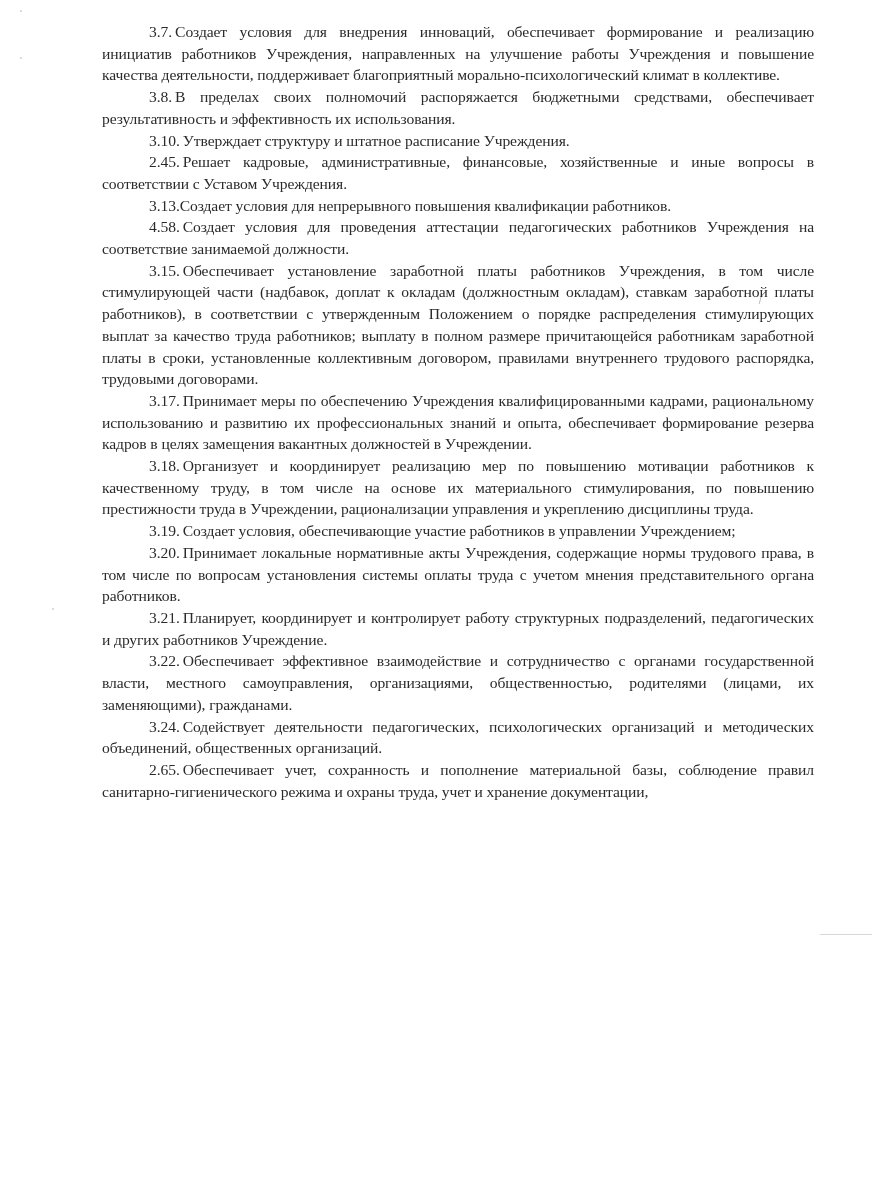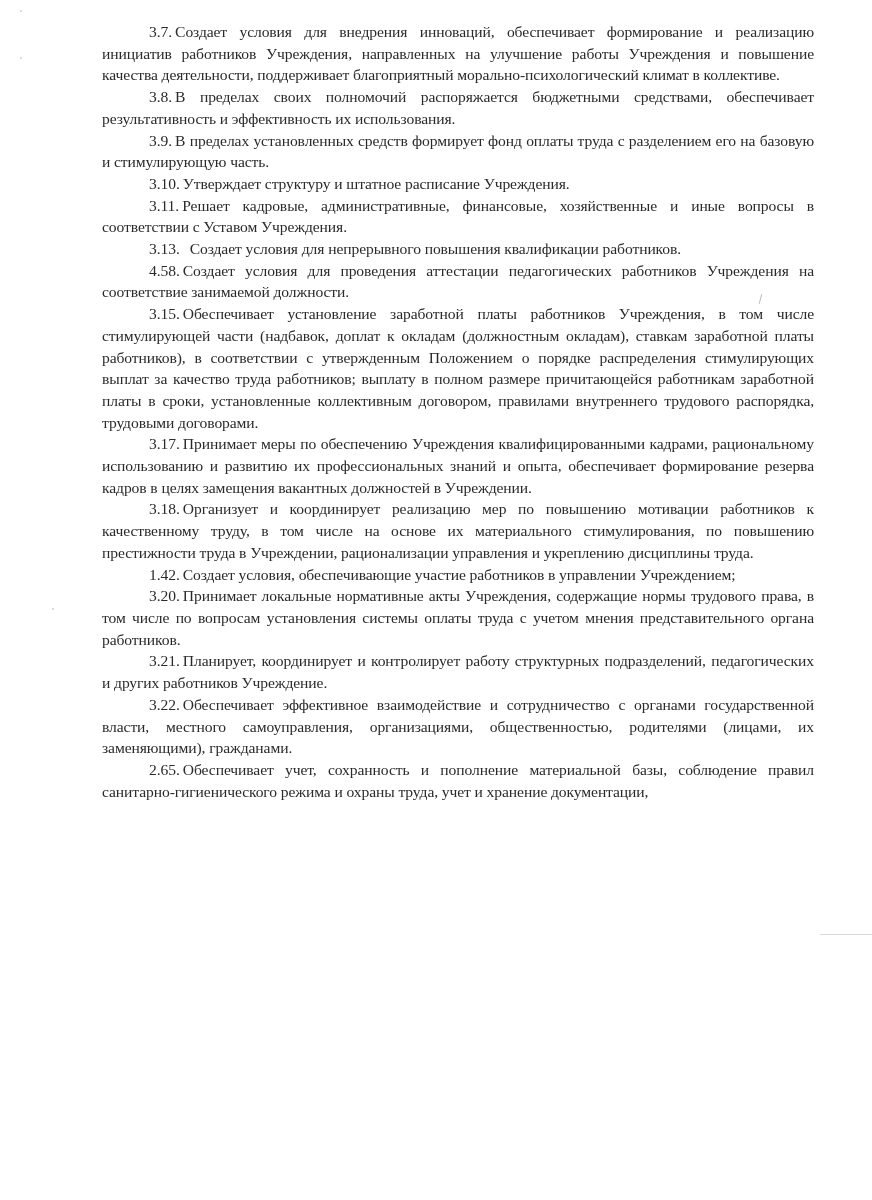--- a/index.html
+++ b/index.html
@@ -58,26 +58,26 @@
 
 <div class="speck" style="left:20px;top:10px;"></div>
 <div class="speck" style="left:20px;top:57px;"></div>
 <div class="speck" style="left:52px;top:608px;"></div>
 <div class="stroke-mark" style="left:760px;top:294px;"></div>
 <div class="edge-mark" style="left:820px;top:934px;width:52px;"></div>
 
 <div class="page" id="page">
     <p class="para"><span class="num">3.7.</span><span>Создает условия для внедрения инноваций, обеспечивает формирование и реализацию инициатив работников Учреждения, направленных на улучшение работы Учреждения и повышение качества деятельности, поддерживает благоприятный морально-психологический климат в коллективе.</span></p>
     <p class="para"><span class="num">3.8.</span><span>В пределах своих полномочий распоряжается бюджетными средствами, обеспечивает результативность и эффективность их использования.</span></p>
-    <p class="para"><span class="num">3.9.</span><span>В пределах установленных средств формирует фонд оплаты труда с разделением его на базовую и стимулирующую часть.</span></p>
     <p class="para"><span class="num">3.10.</span><span>Утверждает структуру и штатное расписание Учреждения.</span></p>
-    <p class="para"><span class="num">3.11.</span><span>Решает кадровые, административные, финансовые, хозяйственные и иные вопросы в соответствии с Уставом Учреждения.</span></p>
-    <p class="para"><span class="num" style="margin-right: 10px;">3.13.</span><span>Создает условия для непрерывного повышения квалификации работников.</span></p>
+    <p class="para"><span class="num">2.45.</span><span>Решает кадровые, административные, финансовые, хозяйственные и иные вопросы в соответствии с Уставом Учреждения.</span></p>
+    <p class="para"><span class="num" style="margin-right: 0px;">3.13.</span><span>Создает условия для непрерывного повышения квалификации работников.</span></p>
     <p class="para"><span class="num">4.58.</span><span>Создает условия для проведения аттестации педагогических работников Учреждения на соответствие занимаемой должности.</span></p>
     <p class="para"><span class="num">3.15.</span><span>Обеспечивает установление заработной платы работников Учреждения, в том числе стимулирующей части (надбавок, доплат к окладам (должностным окладам), ставкам заработной платы работников), в соответствии с утвержденным Положением о порядке распределения стимулирующих выплат за качество труда работников; выплату в полном размере причитающейся работникам заработной платы в сроки, установленные коллективным договором, правилами внутреннего трудового распорядка, трудовыми договорами.</span></p>
     <p class="para"><span class="num">3.17.</span><span>Принимает меры по обеспечению Учреждения квалифицированными кадрами, рациональному использованию и развитию их профессиональных знаний и опыта, обеспечивает формирование резерва кадров в целях замещения вакантных должностей в Учреждении.</span></p>
     <p class="para"><span class="num">3.18.</span><span>Организует и координирует реализацию мер по повышению мотивации работников к качественному труду, в том числе на основе их материального стимулирования, по повышению престижности труда в Учреждении, рационализации управления и укреплению дисциплины труда.</span></p>
-    <p class="para"><span class="num">1.42.</span><span>Создает условия, обеспечивающие участие работников в управлении Учреждением;</span></p>
+    <p class="para"><span class="num">3.19.</span><span>Создает условия, обеспечивающие участие работников в управлении Учреждением;</span></p>
     <p class="para"><span class="num">3.20.</span><span>Принимает локальные нормативные акты Учреждения, содержащие нормы трудового права, в том числе по вопросам установления системы оплаты труда с учетом мнения представительного органа работников.</span></p>
     <p class="para"><span class="num">3.21.</span><span>Планирует, координирует и контролирует работу структурных подразделений, педагогических и других работников Учреждение.</span></p>
     <p class="para"><span class="num">3.22.</span><span>Обеспечивает эффективное взаимодействие и сотрудничество с органами государственной власти, местного самоуправления, организациями, общественностью, родителями (лицами, их заменяющими), гражданами.</span></p>
+    <p class="para"><span class="num">3.24.</span><span>Содействует деятельности педагогических, психологических организаций и методических объединений, общественных организаций.</span></p>
     <p class="para"><span class="num">2.65.</span><span>Обеспечивает учет, сохранность и пополнение материальной базы, соблюдение правил санитарно-гигиенического режима и охраны труда, учет и хранение документации,</span></p>
   </div>
 
 </body></html>

